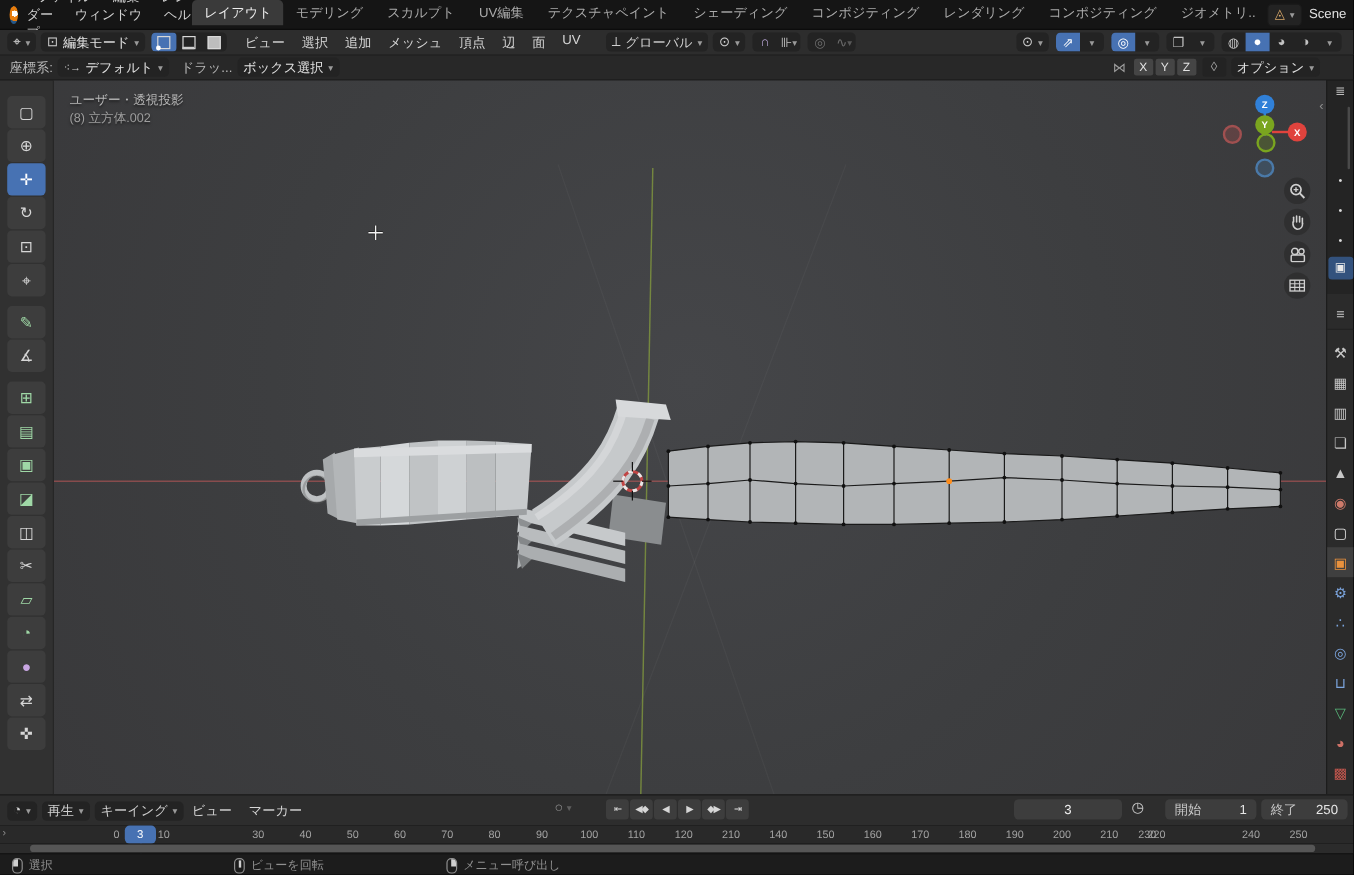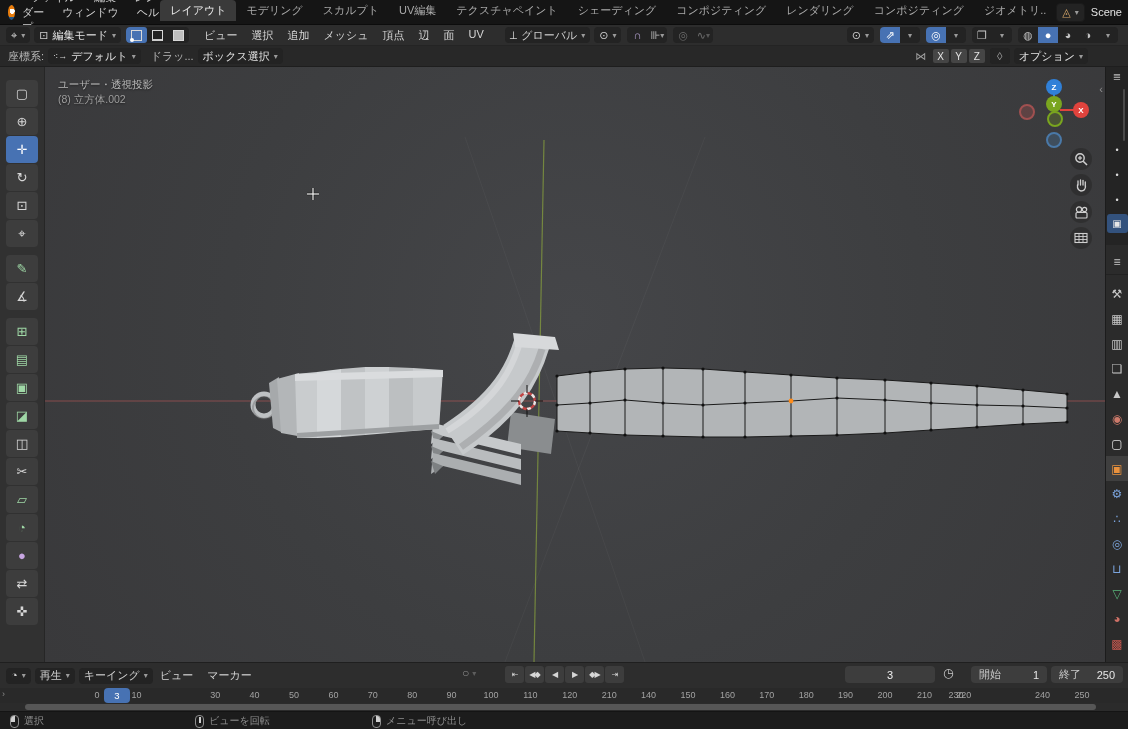--- a/index.html
+++ b/index.html
@@ -235,21 +235,21 @@
     <span class="chev">▾</span>
   </span>
   <span style="margin-left:auto"></span>
   <span class="iconbtn" style="color:#9e9e9e">⋈</span>
   <span id="axis-buttons" style="display:flex">
         <span class="axisbtn">X</span>
         <span class="axisbtn">Y</span>
         <span class="axisbtn">Z</span>
       </span>
   <span class="iconbtn dark" style="margin-left:5px;color:#9e9e9e">◊</span>
-  <span class="hbtn" style="margin-right:40px">
+  <span class="hbtn" style="margin-right:28px">
     <span style="color:#e2e2e2">オプション</span>
     <span class="chev">▾</span>
   </span>
 </div>
 
 <div id="main">
 
   <div id="lefttools">
         <div class="tool">
           <span style="color: rgb(214, 214, 214);">▢</span>

